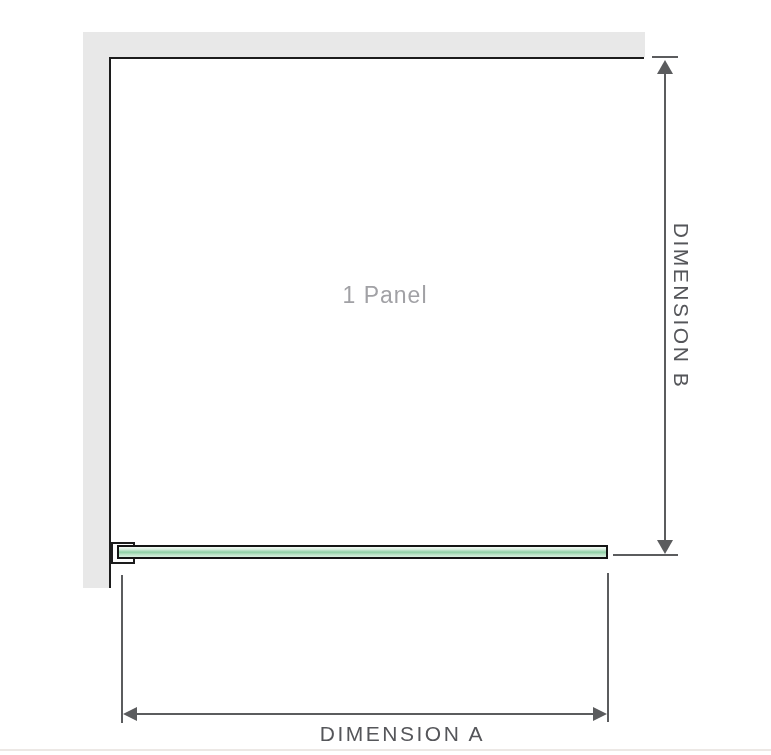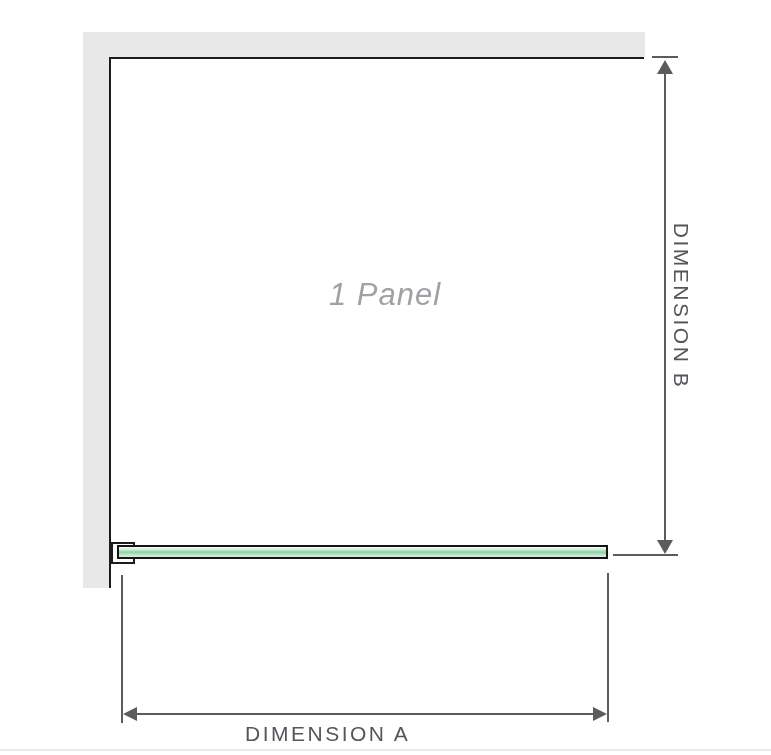--- a/index.html
+++ b/index.html
@@ -49,25 +49,25 @@
   
   .dim-a-ext-left{left:121px;top:575px;width:2px;height:148px;background:var(--dimension-line);}
   .dim-a-ext-right{left:607px;top:573px;width:2px;height:149px;background:var(--dimension-line);}
   .dim-a-line{left:135px;top:713px;width:460px;height:2px;background:var(--dimension-line);}
   .arrow-left{left:123px;top:707px;width:0;height:0;
     border-top:7px solid transparent;border-bottom:7px solid transparent;
     border-right:14px solid var(--dimension-line);}
   .arrow-right{left:593px;top:707px;width:0;height:0;
     border-top:7px solid transparent;border-bottom:7px solid transparent;
     border-left:14px solid var(--dimension-line);}
-  .dim-a-label{left:245px;top:722px;width:240px;text-align:left;
+  .dim-a-label{left:245px;top:722px;width:240px;text-align:right;
     font-size:21px;letter-spacing:2.5px;color:var(--dimension-text);line-height:24px;white-space:nowrap;}
   
   .panel-label{left:265px;top:278px;width:240px;text-align:center;
-    font-style:italic;font-size:31px;letter-spacing:1px;
+    font-size:23px;letter-spacing:1px;
     color:var(--panel-label-text);line-height:34px;white-space:nowrap;}
   
   .bottom-hairline{left:0;top:749px;width:771px;height:2px;background:#ece8e5;}
 </style>
 </head>
 <body>
 
 <div class="canvas">
 
   <div class="abs wall-top"></div>

